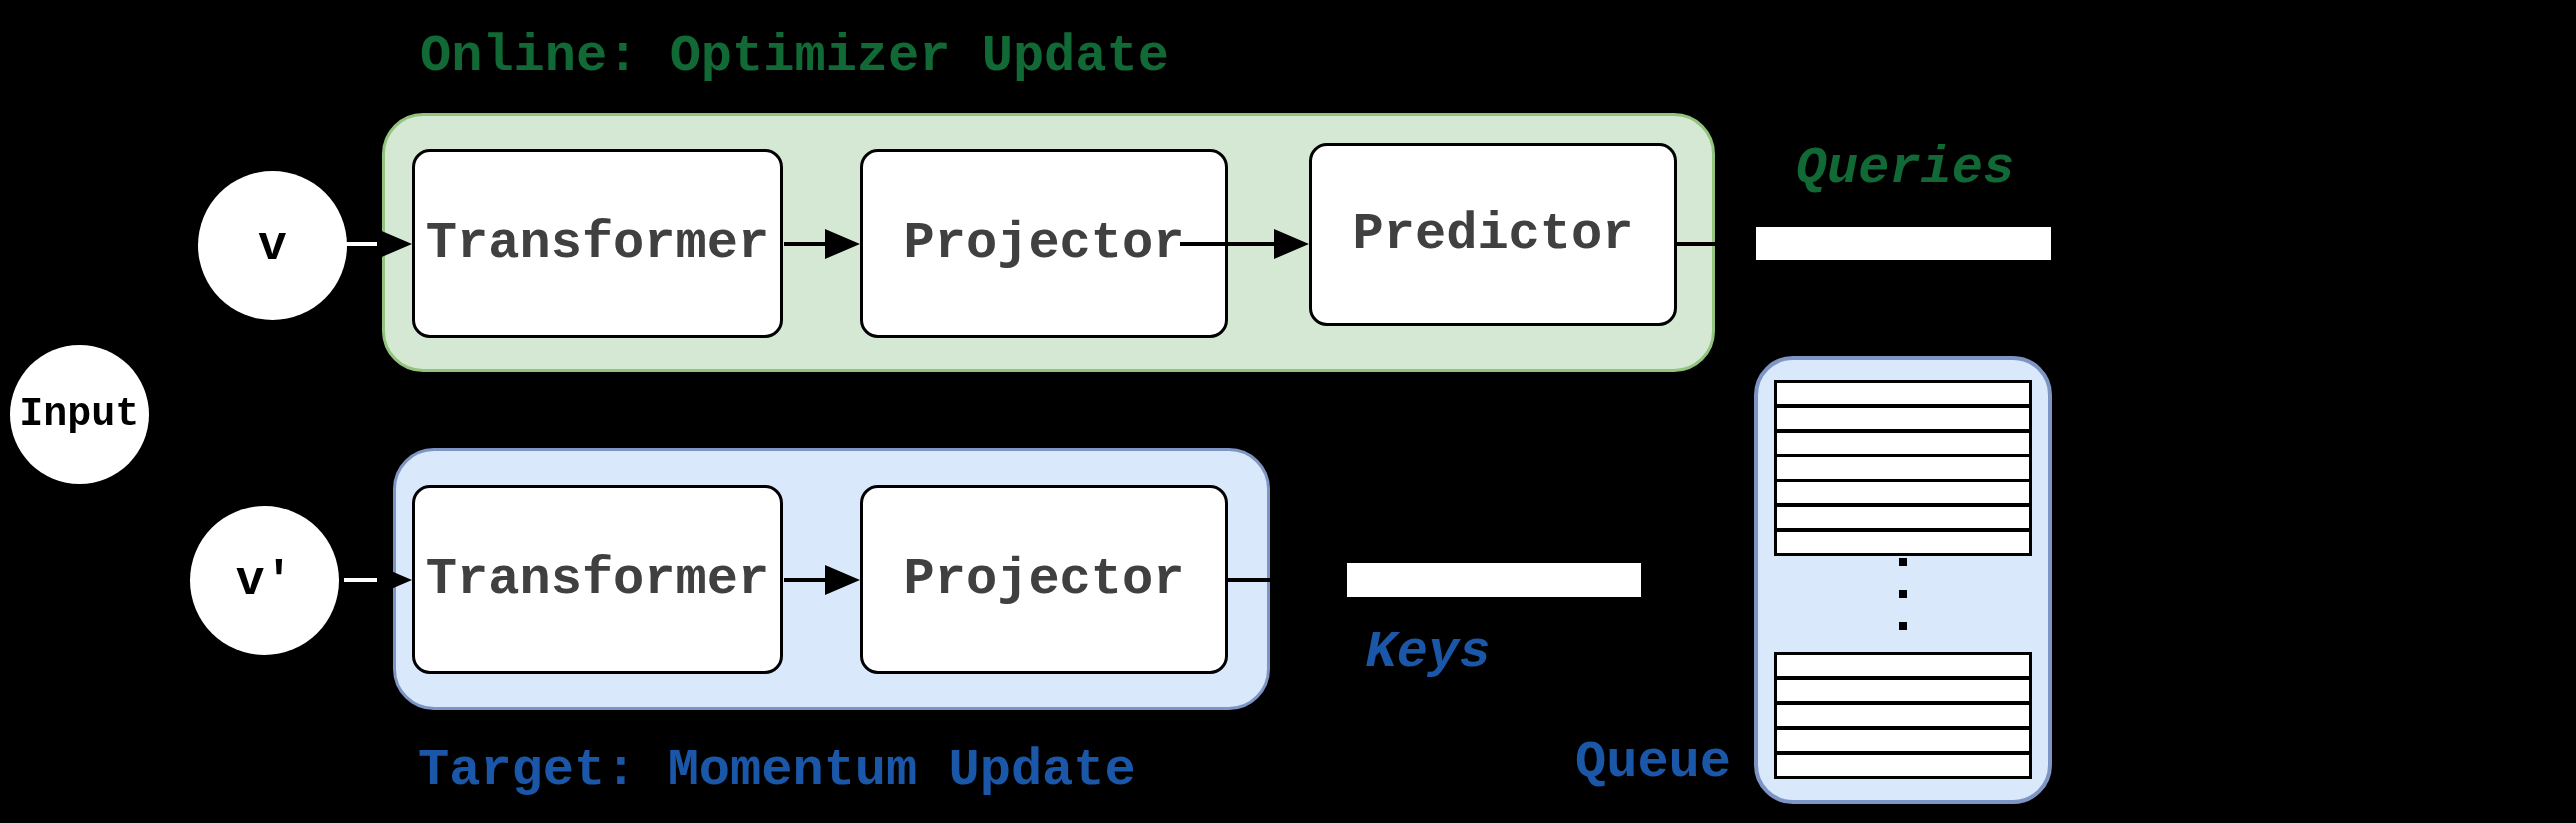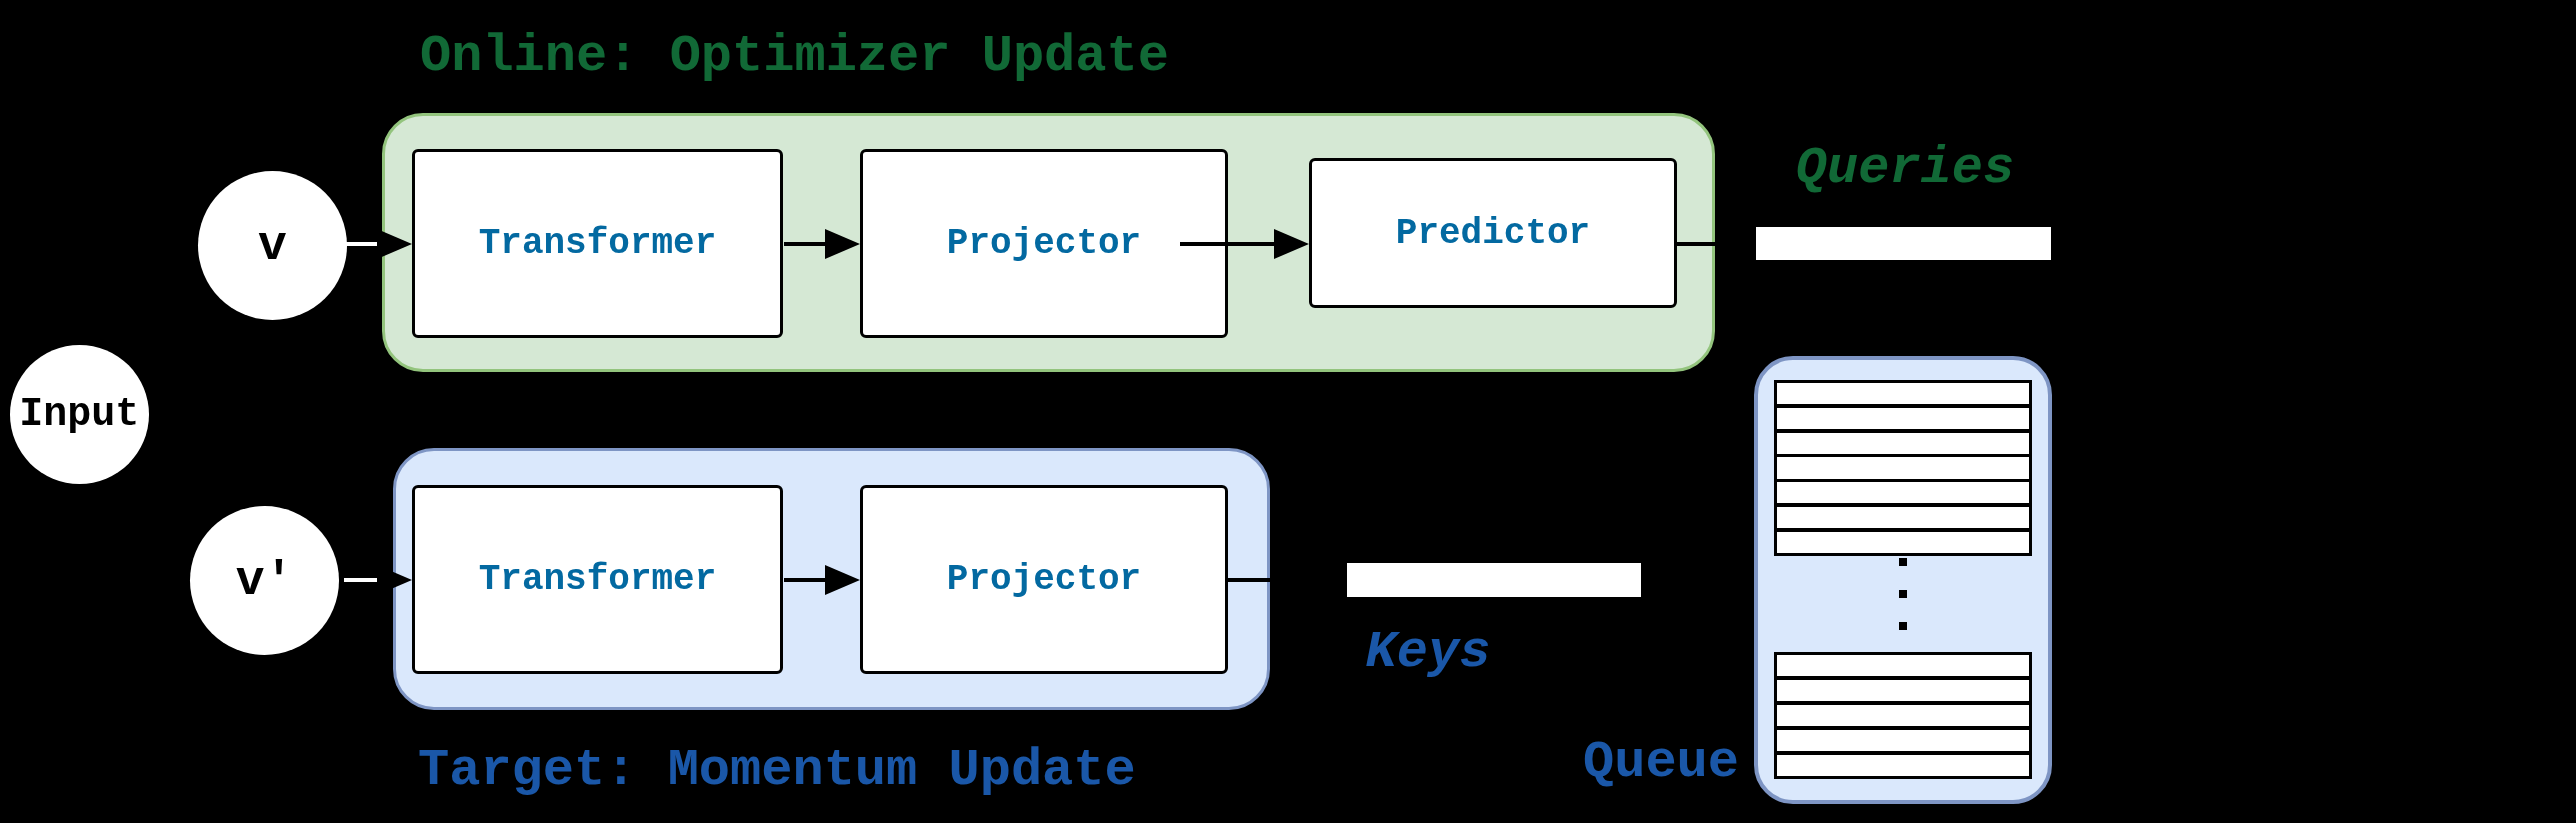--- a/index.html
+++ b/index.html
@@ -19,23 +19,23 @@
   .blue-text{color:var(--blue-text);}
   .container-green{
     background:var(--green-fill); border:3.7px solid var(--green-border); border-radius:41px;
     box-sizing:border-box;
   }
   .container-blue{
     background:var(--blue-fill); border:3.7px solid var(--blue-border); border-radius:41px;
     box-sizing:border-box;
   }
   .node{
-    background:var(--box-fill); border:3.7px solid var(--line); border-radius:6px;
+    background:var(--box-fill); border:3.7px solid var(--line); border-radius:18px;
     box-sizing:border-box; display:flex; align-items:center; justify-content:center;
-    font-size:36px; color:#0369a1; white-space:nowrap;
+    font-size:52px; color:#404040; white-space:nowrap;
   }
   .circle{
     background:#fff; border-radius:50%; display:flex; align-items:center; justify-content:center;
     color:#000;
   }
   .hline{height:3.7px; background:var(--line);}
   .hline-white{height:3.7px; background:var(--stub-on-black);}
   .ahead{
     width:0; height:0;
     border-top:15px solid transparent; border-bottom:15px solid transparent;
@@ -70,21 +70,21 @@
   </div>
 
   <div class="abs container-green" style="left:382px; top:113px; width:1333px; height:259px;"></div>
 
   <div class="abs node" style="left:412px; top:149px; width:371px; height:189px;">
     <span>Transformer</span>
   </div>
   <div class="abs node" style="left:860px; top:149px; width:368px; height:189px;">
     <span>Projector</span>
   </div>
-  <div class="abs node" style="left:1309px; top:158px; width:368px; height:150px;">
+  <div class="abs node" style="left:1309px; top:143px; width:368px; height:183px;">
     <span>Predictor</span>
   </div>
 
   <div class="abs hline-white" style="left:344px; top:242px; width:36px;"></div>
   <div class="abs ahead" style="left:377px; top:229px;"></div>
 
   <div class="abs hline" style="left:784px; top:242px; width:42px;"></div>
   <div class="abs ahead" style="left:825px; top:229px;"></div>
 
   <div class="abs hline" style="left:1180px; top:242px; width:96px;"></div>
@@ -108,21 +108,21 @@
   <div class="abs ahead" style="left:377px; top:565px;"></div>
 
   <div class="abs hline" style="left:784px; top:578px; width:42px;"></div>
   <div class="abs ahead" style="left:825px; top:565px;"></div>
 
   <div class="abs hline" style="left:1228px; top:578px; width:42px;"></div>
 
   <div class="abs bar" style="left:1347px; top:563px; width:294px; height:34px;"></div>
   <div class="abs vec-label blue-text" style="left:1316px; top:623px; width:224px;">Keys</div>
 
-  <div class="abs title blue-text" style="left:1575px; top:734px;margin-left:8px;">Queue</div>
+  <div class="abs title blue-text" style="left:1575px; top:734px;">Queue</div>
   <div class="abs container-blue" style="left:1754px; top:356px; width:298px; height:448px; border-width:4.5px; border-radius:39px;"></div>
   <div class="abs stack" style="left:1774px; top:380px; width:258px; height:176px;">
       <div class="qrow"></div>
       <div class="qrow"></div>
       <div class="qrow"></div>
       <div class="qrow"></div>
       <div class="qrow"></div>
       <div class="qrow"></div>
       <div class="qrow"></div>
     </div>

